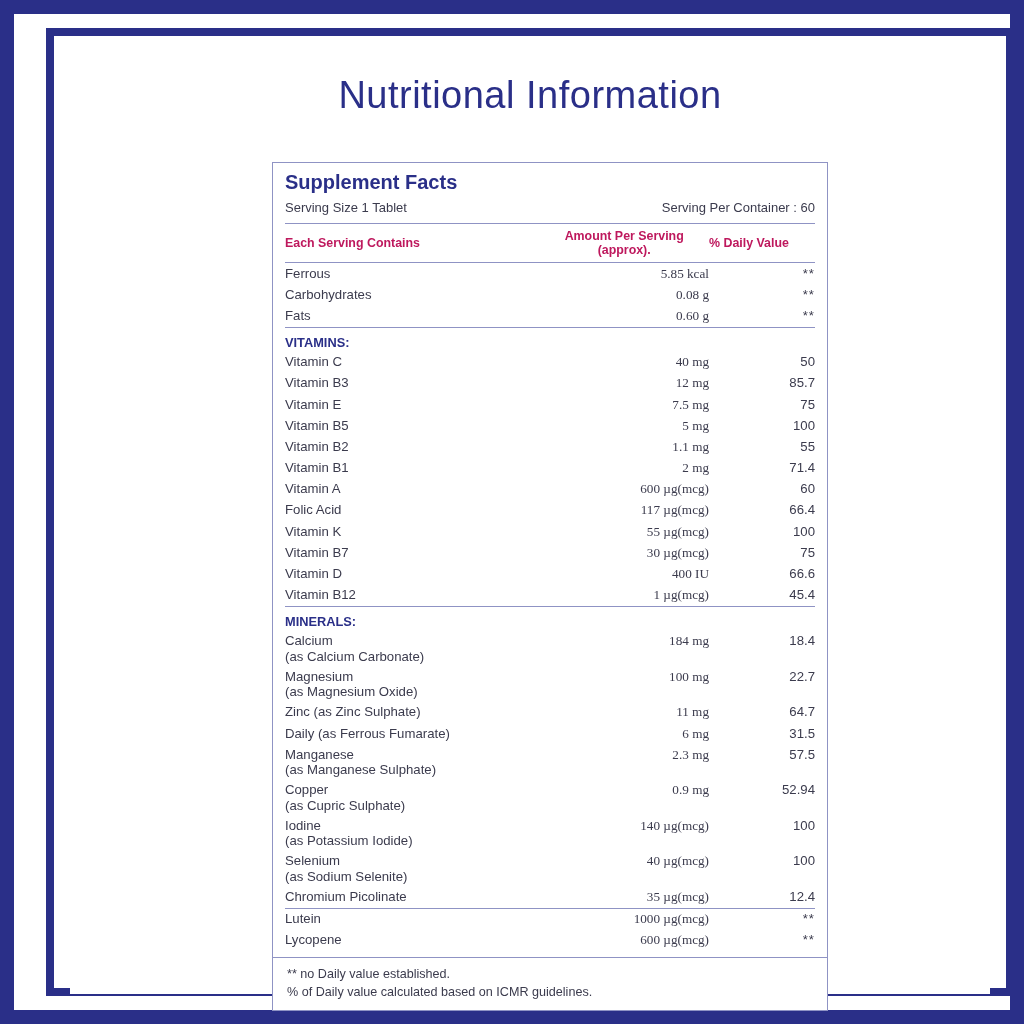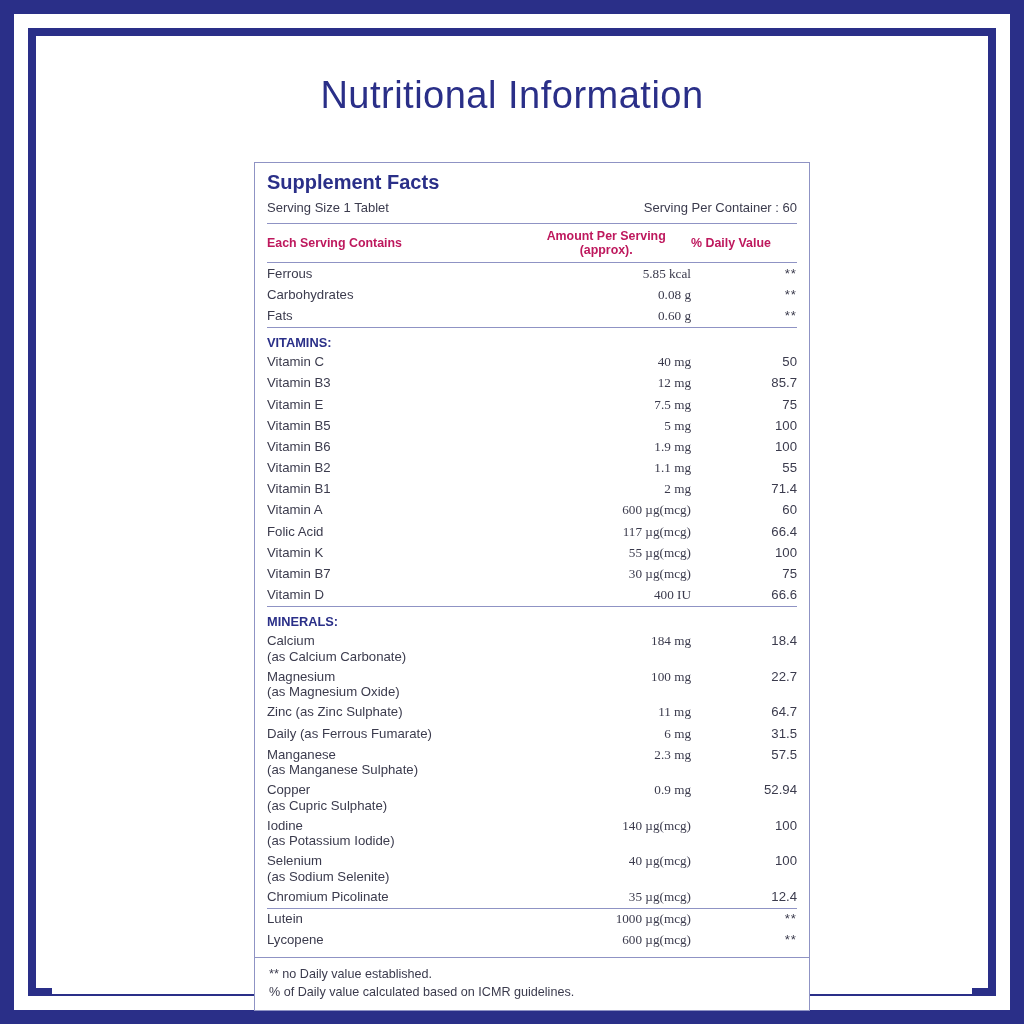--- a/index.html
+++ b/index.html
@@ -16,20 +16,21 @@
     left: 14px; top: 14px;
     width: 996px; height: 996px;
     background: #ffffff;
     padding: 14px;
   }
   .inner-border {
     width: 100%; height: 100%;
     border: 8px solid #2a2f88;
     background: #ffffff;
     padding: 16px;
+    margin-left: 18px;
   }
   .page-inner {
     width: 100%; height: 100%;
     background: #ffffff;
     position: relative;
   }
   .page-title {
     text-align: center;
     color: #2a2f88;
     font-size: 38px;
@@ -179,25 +180,20 @@
                 <td class="name">Vitamin E</td>
                 <td class="amt">7.5 mg</td>
                 <td class="dv">75</td>
               </tr>
               <tr>
                 <td class="name">Vitamin B5</td>
                 <td class="amt">5 mg</td>
                 <td class="dv">100</td>
               </tr>
               <tr>
-                <td class="name">Vitamin B6</td>
-                <td class="amt">1.9 mg</td>
-                <td class="dv">100</td>
-              </tr>
-              <tr>
                 <td class="name">Vitamin B2</td>
                 <td class="amt">1.1 mg</td>
                 <td class="dv">55</td>
               </tr>
               <tr>
                 <td class="name">Vitamin B1</td>
                 <td class="amt">2 mg</td>
                 <td class="dv">71.4</td>
               </tr>
               <tr>
@@ -217,20 +213,25 @@
               </tr>
               <tr>
                 <td class="name">Vitamin B7</td>
                 <td class="amt">30 µg(mcg)</td>
                 <td class="dv">75</td>
               </tr>
               <tr>
                 <td class="name">Vitamin D</td>
                 <td class="amt">400 IU</td>
                 <td class="dv">66.6</td>
+              </tr>
+              <tr>
+                <td class="name">Vitamin B12</td>
+                <td class="amt">1 µg(mcg)</td>
+                <td class="dv">45.4</td>
               </tr>
 
               <tr class="sep">
                   <td colspan="3">
                     <div></div>
                   </td>
                 </tr>
 
               <tr class="section">
                 <td colspan="3">MINERALS:</td>

